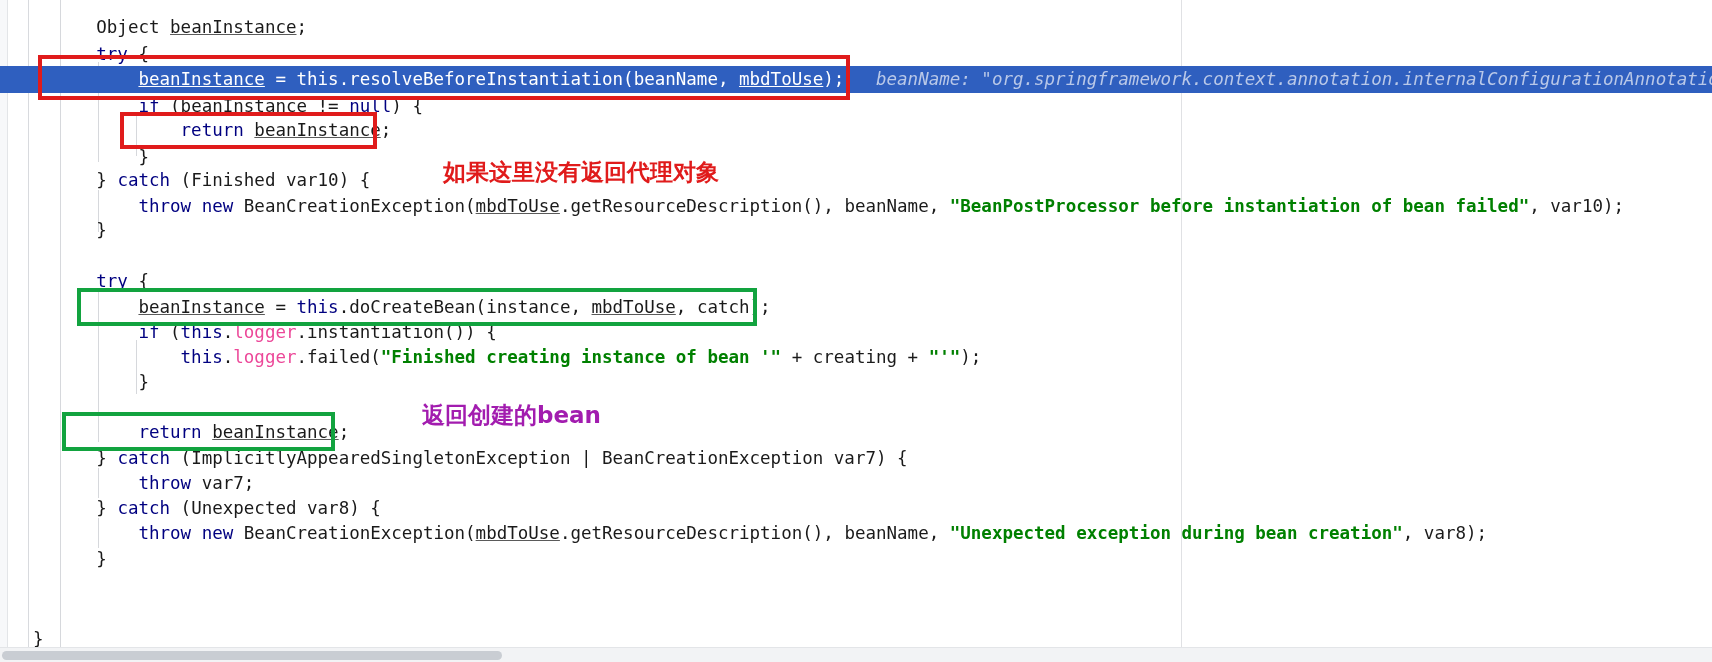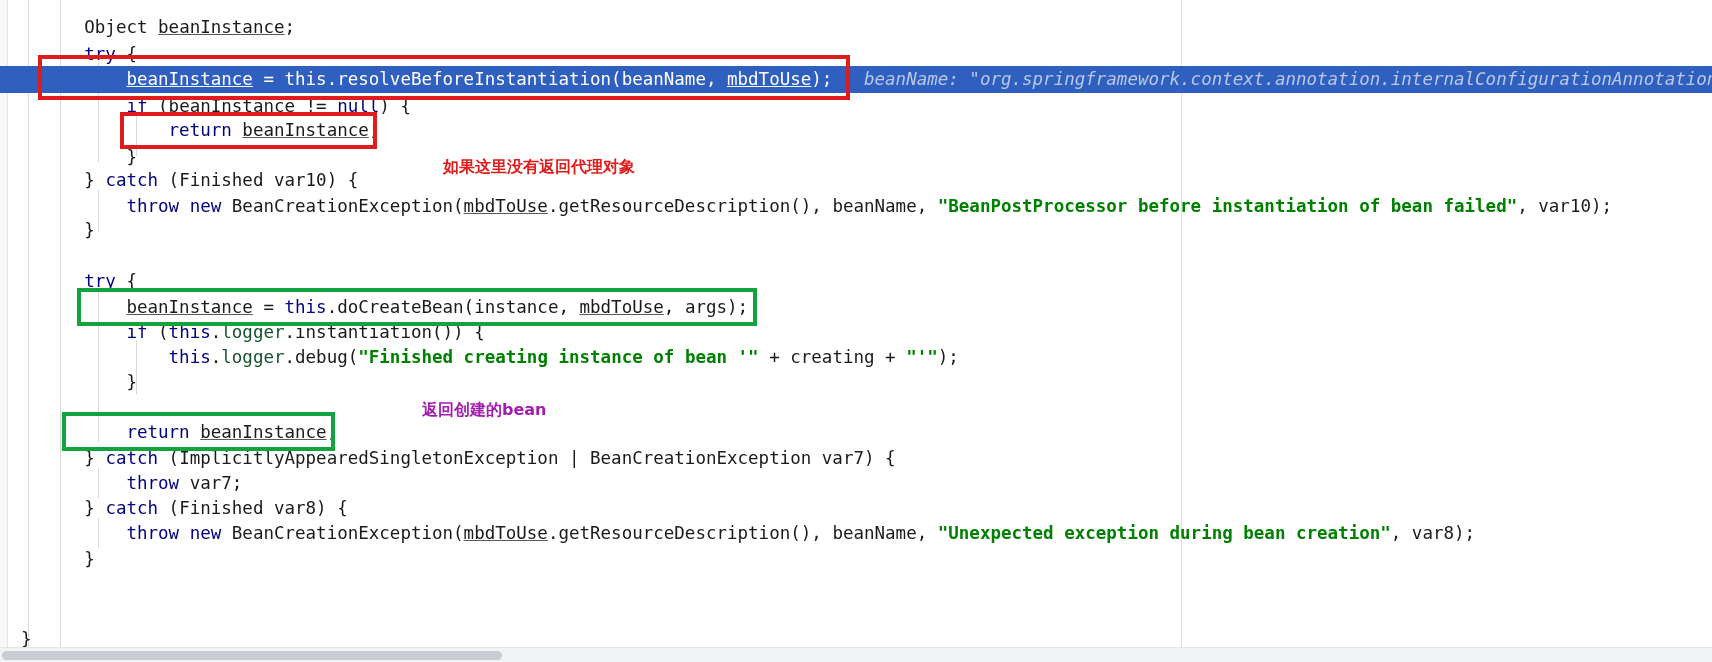--- a/index.html
+++ b/index.html
@@ -66,20 +66,21 @@
     position: absolute;
     left: 0;
     width: 1712px;
     height: 27.4px;
     white-space: pre;
     padding-left: 0;
     box-sizing: border-box;
   }
   .line > .txt {
     display: inline-block;
+    padding-left: 12px;
     white-space: pre;
   }
 
   
   .line.exec {
     background: #2f5fbf;
     color: #ffffff;
   }
   .line.exec .kw,
   .line.exec .fld,
@@ -101,39 +102,39 @@
     position: absolute;
     left: 28px;
     width: 4px;
     height: 27.4px;
     background: #2f5fbf;
   }
 
   
   .kw   { color: #000080; font-weight: normal; }
   .str  { color: #008000; font-weight: bold; }
-  .fld  { color: #14532d; }
+  .fld  { color: #ec4899; }
   .var  { text-decoration: underline; text-decoration-color: #5a5a5a; }
   .plain{ color: #1a1a1a; }
   .hint { color: #8f9296; font-style: italic; }
 
   
   .box {
     position: absolute;
     box-sizing: border-box;
     pointer-events: none;
   }
   .box.red   { border: 4px solid #e01b1b; }
   .box.green { border: 4px solid #12a33f; }
 
   
   .note {
     position: absolute;
     font-family: "DejaVu Sans", "Liberation Sans", sans-serif;
-    font-size: 16px;
+    font-size: 23px;
     font-weight: bold;
     white-space: nowrap;
   }
   .note.red   { color: #e01b1b; }
   .note.green { color: #12a33f; }
 
   
   .hscroll-track {
     position: absolute;
     left: 0;
@@ -191,37 +192,37 @@
     <div class="line" style="top:167px;"><span class="txt">        <span class="plain">} </span><span class="kw">catch</span><span class="plain"> (Finished var10) {</span></span></div>
 
     <div class="line" style="top:193px;"><span class="txt">            <span class="kw">throw</span> <span class="kw">new</span><span class="plain"> BeanCreationException(</span><span class="var">mbdToUse</span><span class="plain">.getResourceDescription(), beanName, </span><span class="str">"BeanPostProcessor before instantiation of bean failed"</span><span class="plain">, var10);</span></span></div>
 
     <div class="line" style="top:217px;"><span class="txt">        <span class="plain">}</span></span></div>
 
     <div class="line" style="top:244px;"><span class="txt"> </span></div>
 
     <div class="line" style="top:268px;"><span class="txt">        <span class="kw">try</span><span class="plain"> {</span></span></div>
 
-    <div class="line" style="top:294px;"><span class="txt">            <span class="var">beanInstance</span><span class="plain"> = </span><span class="kw">this</span><span class="plain">.doCreateBean(instance, </span><span class="var">mbdToUse</span><span class="plain">, args);</span></span></div>
+    <div class="line" style="top:294px;"><span class="txt">            <span class="var">beanInstance</span><span class="plain"> = </span><span class="kw">this</span><span class="plain">.doCreateBean(instance, </span><span class="var">mbdToUse</span><span class="plain">, catch);</span></span></div>
 
     <div class="line" style="top:319px;"><span class="txt">            <span class="kw">if</span><span class="plain"> (</span><span class="kw">this</span><span class="plain">.</span><span class="fld">logger</span><span class="plain">.instantiation()) {</span></span></div>
 
-    <div class="line" style="top:344px;"><span class="txt">                <span class="kw">this</span><span class="plain">.</span><span class="fld">logger</span><span class="plain">.debug(</span><span class="str">"Finished creating instance of bean '"</span><span class="plain"> + creating + </span><span class="str">"'"</span><span class="plain">);</span></span></div>
+    <div class="line" style="top:344px;"><span class="txt">                <span class="kw">this</span><span class="plain">.</span><span class="fld">logger</span><span class="plain">.failed(</span><span class="str">"Finished creating instance of bean '"</span><span class="plain"> + creating + </span><span class="str">"'"</span><span class="plain">);</span></span></div>
 
     <div class="line" style="top:369px;"><span class="txt">            <span class="plain">}</span></span></div>
 
     <div class="line" style="top:395px;"><span class="txt"> </span></div>
 
     <div class="line" style="top:419px;"><span class="txt">            <span class="kw">return</span> <span class="var">beanInstance</span><span class="plain">;</span></span></div>
 
     <div class="line" style="top:445px;"><span class="txt">        <span class="plain">} </span><span class="kw">catch</span><span class="plain"> (ImplicitlyAppearedSingletonException | BeanCreationException var7) {</span></span></div>
 
     <div class="line" style="top:470px;"><span class="txt">            <span class="kw">throw</span><span class="plain"> var7;</span></span></div>
 
-    <div class="line" style="top:495px;"><span class="txt">        <span class="plain">} </span><span class="kw">catch</span><span class="plain"> (Finished var8) {</span></span></div>
+    <div class="line" style="top:495px;"><span class="txt">        <span class="plain">} </span><span class="kw">catch</span><span class="plain"> (Unexpected var8) {</span></span></div>
 
     <div class="line" style="top:520px;"><span class="txt">            <span class="kw">throw</span> <span class="kw">new</span><span class="plain"> BeanCreationException(</span><span class="var">mbdToUse</span><span class="plain">.getResourceDescription(), beanName, </span><span class="str">"Unexpected exception during bean creation"</span><span class="plain">, var8);</span></span></div>
 
     <div class="line" style="top:546px;"><span class="txt">        <span class="plain">}</span></span></div>
 
     <div class="line" style="top:570px;"><span class="txt"> </span></div>
 
     <div class="line" style="top:626px;"><span class="txt"><span class="plain">  }</span></span></div>
 
   </div>

